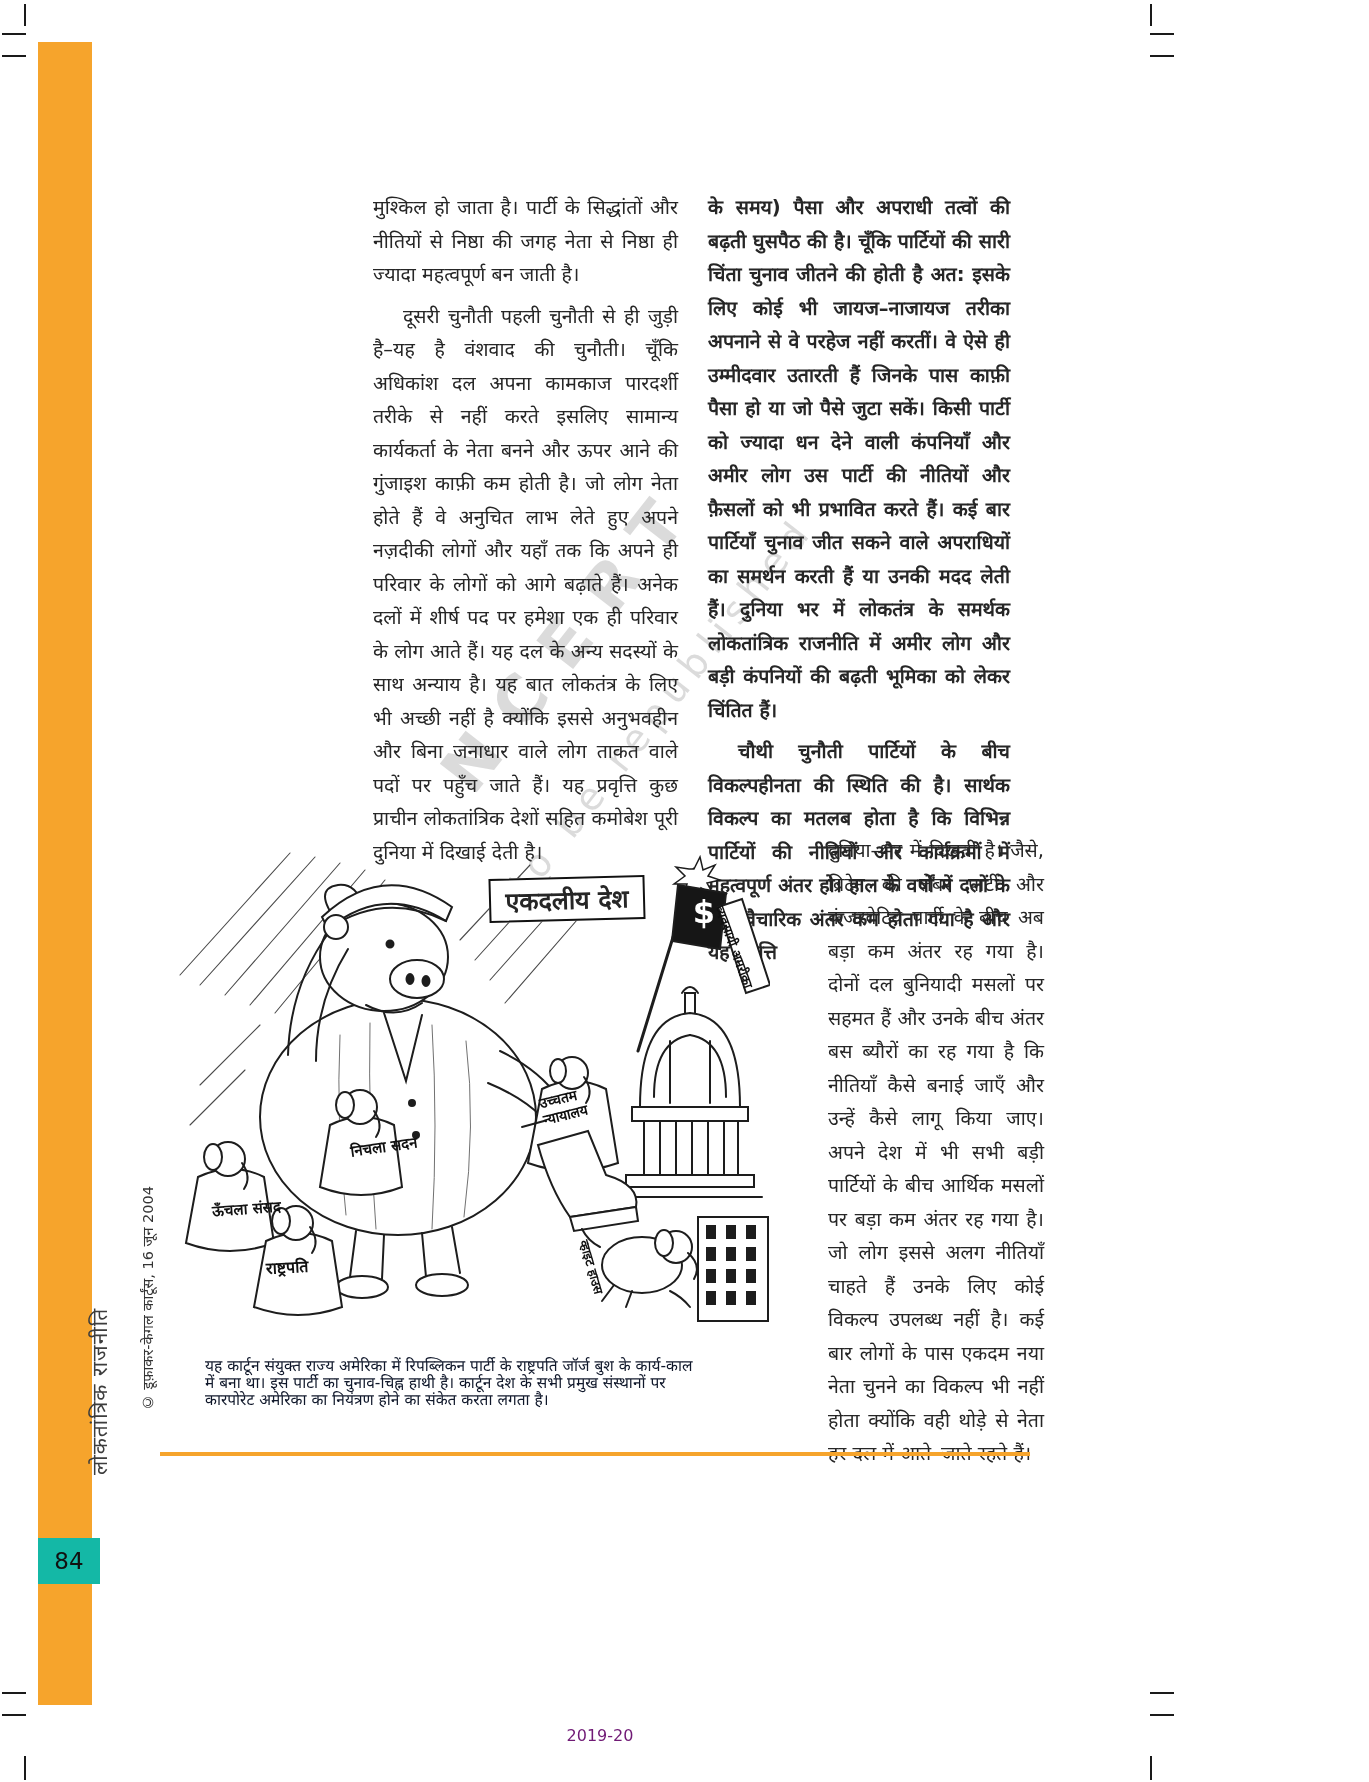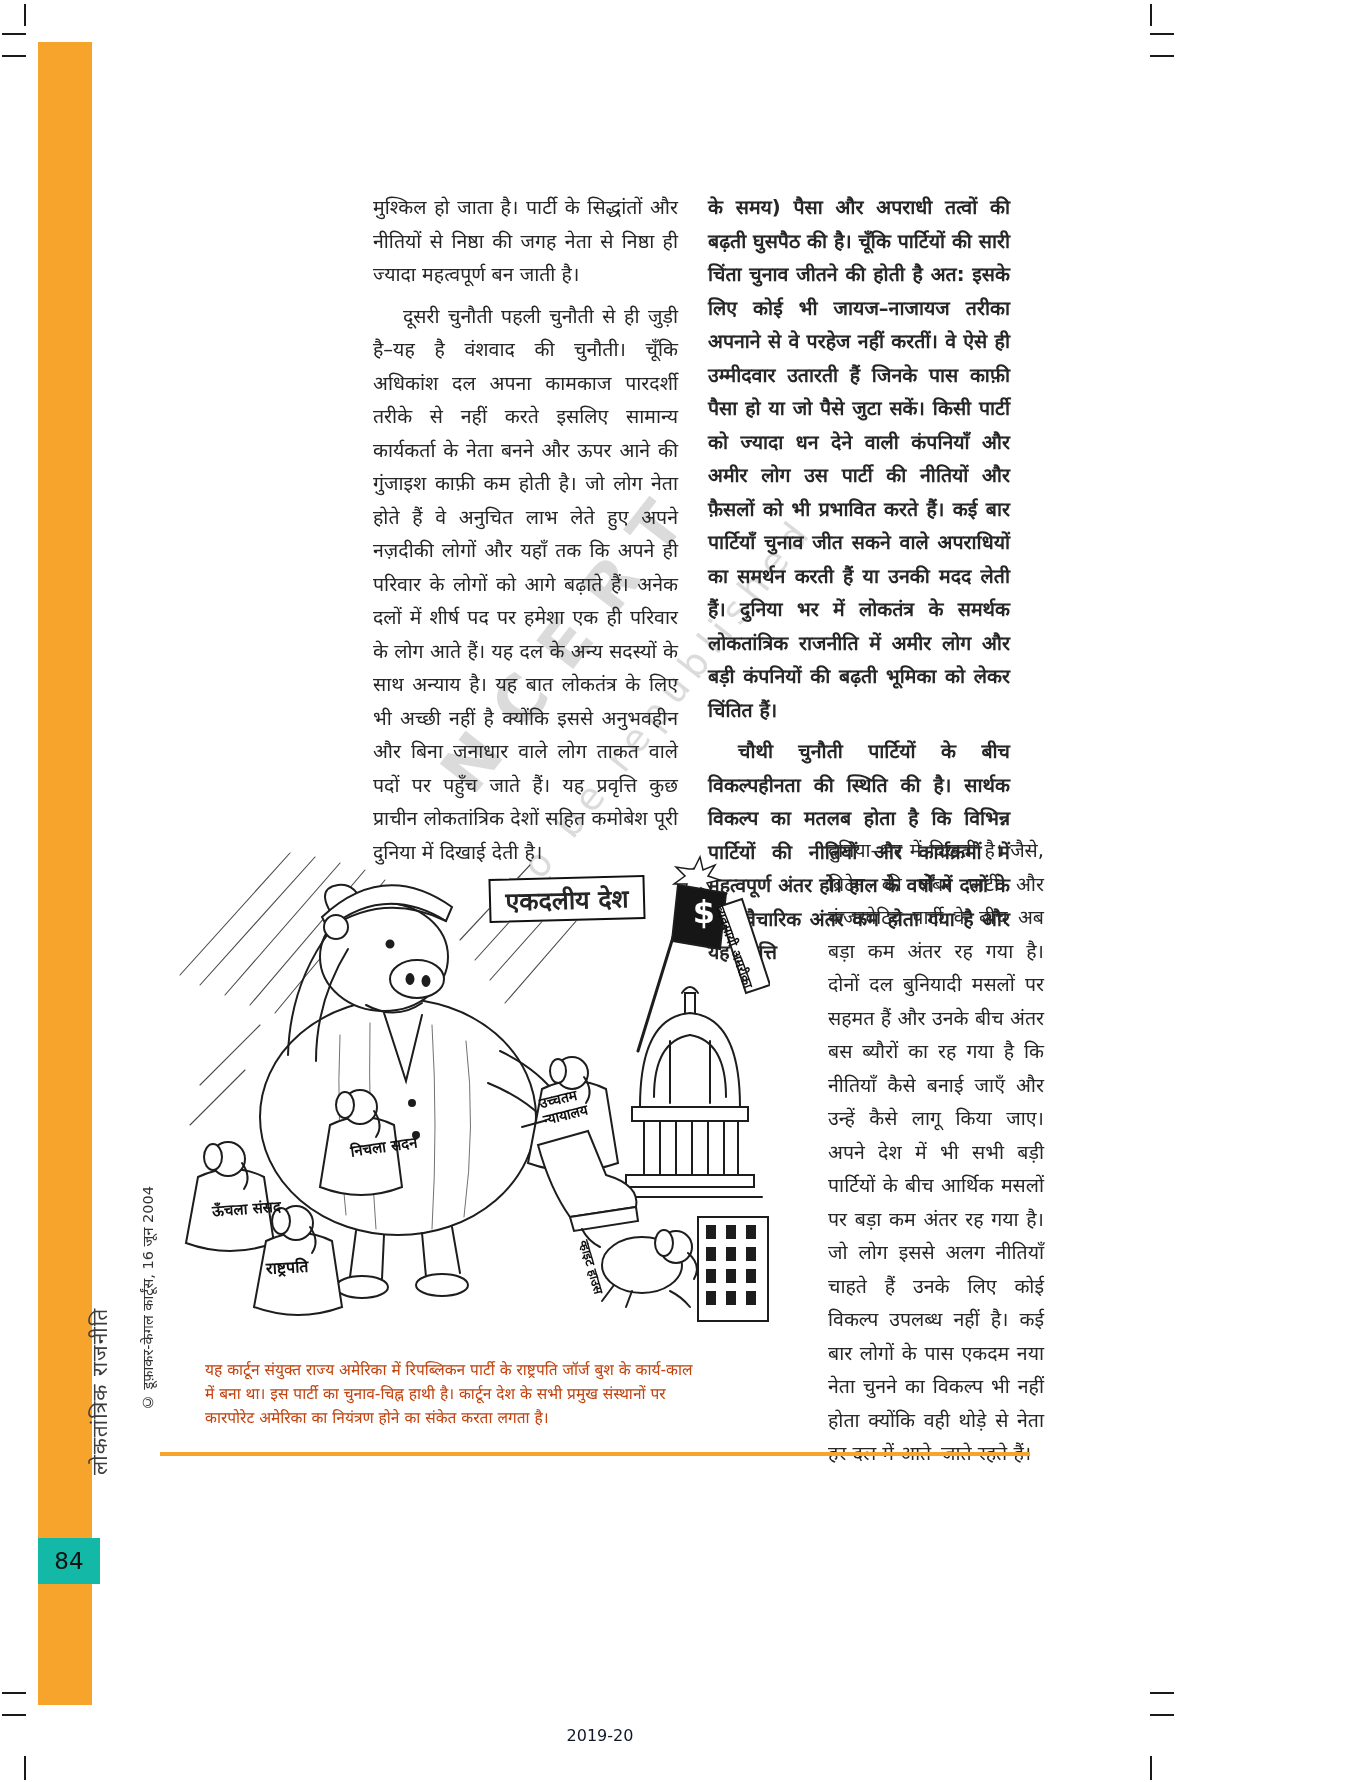--- a/index.html
+++ b/index.html
@@ -33,23 +33,23 @@
         display:flex;align-items:center;justify-content:center;font-size:25px;font-weight:bold;
         transform:rotate(-1.5deg);}
   #dollar{left:686px;top:893px;width:36px;text-align:center;font-size:32px;font-weight:bold;color:#fff;}
   #flag-label{left:728px;top:903px;font-size:13px;transform:rotate(70deg);transform-origin:0 0;}
   #lbl-supreme{left:541px;top:1090px;font-size:14px;transform:rotate(-14deg);white-space:pre-line;line-height:17px;}
   #lbl-lower{left:350px;top:1136px;font-size:15px;transform:rotate(-8deg);}
   #lbl-upper{left:212px;top:1198px;font-size:15px;transform:rotate(-4deg);}
   #lbl-president{left:266px;top:1256px;font-size:16px;transform:rotate(-3deg);}
   #lbl-whitehouse{left:592px;top:1238px;font-size:12.5px;transform:rotate(74deg);transform-origin:0 0;}
   
-  #caption{position:absolute;left:205px;top:1342px;width:500px;font-size:15.5px;line-height:24px;color:#c2410c;}
+  #caption{position:absolute;left:205px;top:1342px;width:500px;font-size:15.5px;line-height:17px;color:#0f172a;}
   #rule{position:absolute;left:160px;top:1452px;width:870px;height:4px;background:#F6A42C;}
-  #footer{position:absolute;left:0;top:1726px;width:1200px;text-align:center;font-size:16px;color:#0f172a;}
+  #footer{position:absolute;left:0;top:1726px;width:1200px;text-align:center;font-size:16px;color:#701a75;}
 </style>
 </head>
 <body>
 
 <div id="page">
 
   <div>
     <div class="mark" style="left:24px;top:4px;width:2px;height:22px;"></div>
     <div class="mark" style="left:2px;top:33px;width:24px;height:2px;"></div>
     <div class="mark" style="left:2px;top:55px;width:24px;height:2px;"></div>

